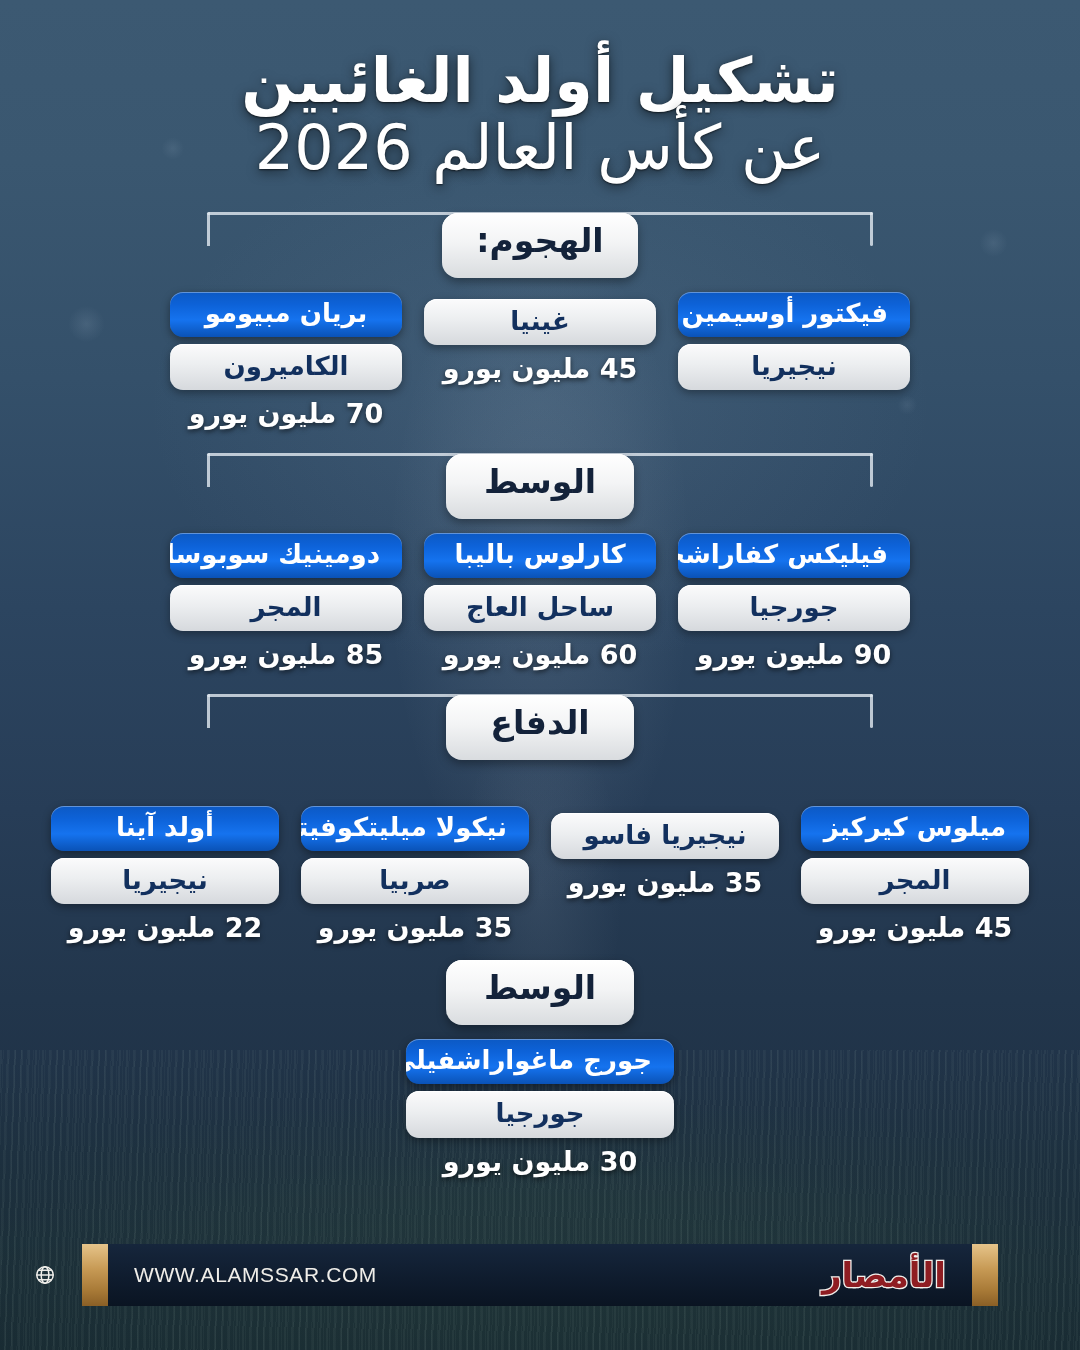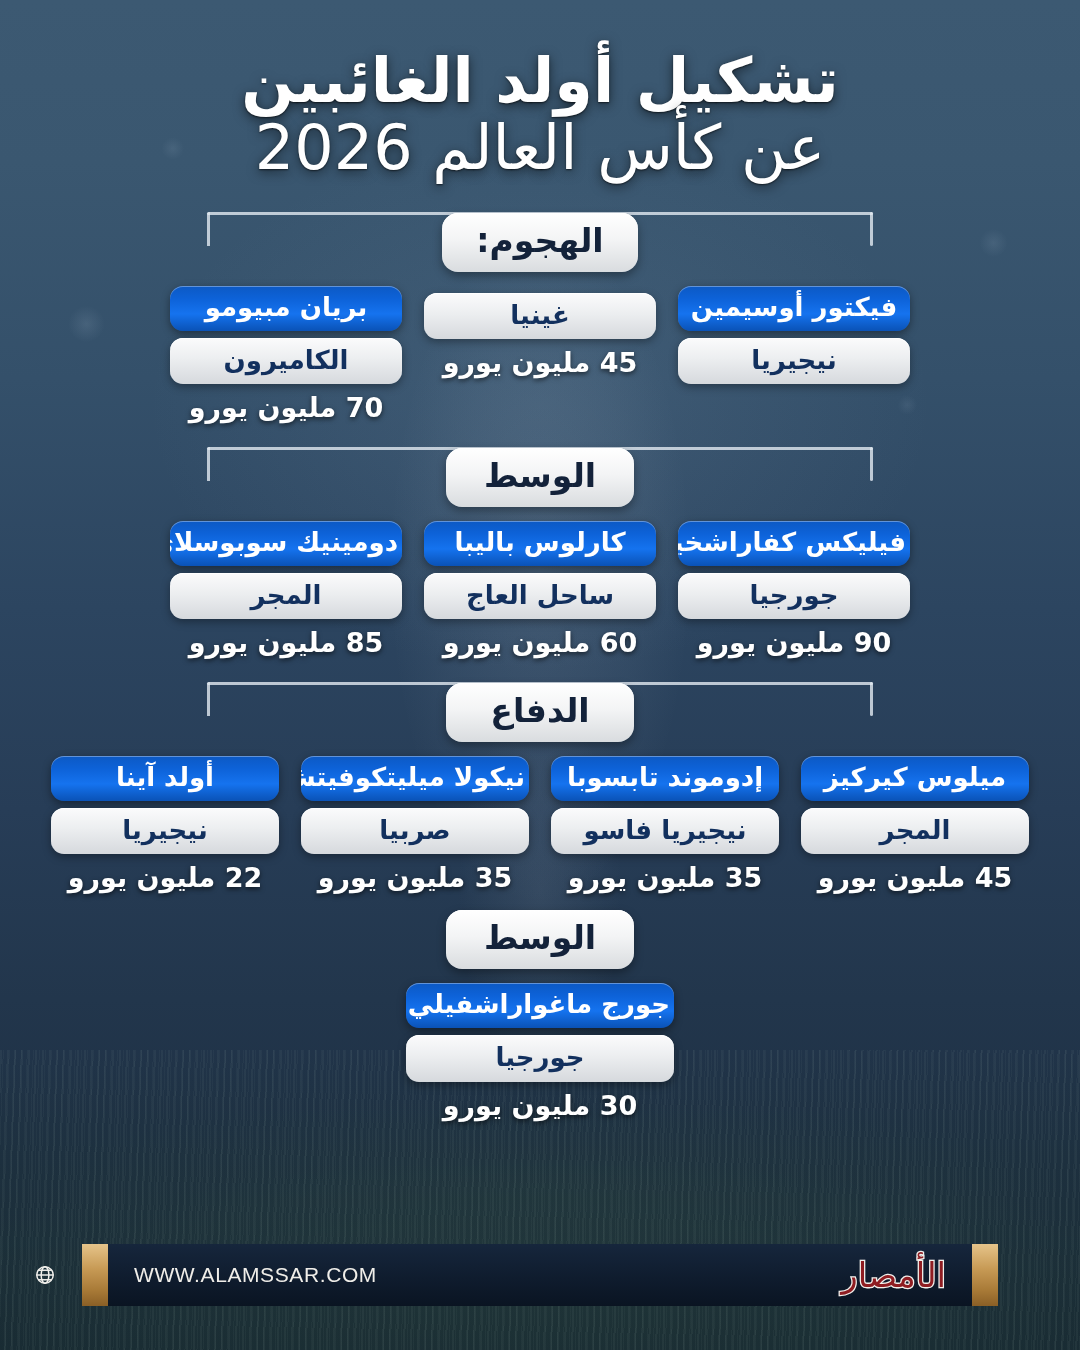--- a/index.html
+++ b/index.html
@@ -94,46 +94,46 @@
   .bracket .bar::after{ right:0; }
 
   .section-head{
     position:relative;
     display:flex; justify-content:center;
     z-index:3;
   }
   .pill-head{
     display:inline-block;
     min-width:188px;
-    padding:9px 34px 12px;
+    padding:9px 34px 18px;
     border-radius:16px;
     background:linear-gradient(180deg,#ffffff 0%,#f3f4f5 45%,#d9dcdf 100%);
     color:#13223a;
     font-size:33px;
     font-weight:bold;
     line-height:1.15;
     text-align:center;
     box-shadow:0 4px 10px rgba(0,0,0,.35), inset 0 1px 0 #fff;
   }
 
   .row{
     display:flex;
     justify-content:center;
     gap:22px;
     padding:14px 26px 0;
   }
   .row.row-3 .card{ width:232px; }
-  .row.row-4 .card{ width:228px; }
+  .row.row-4 .card{ width:228px;margin-top:32px; }
   .row.row-1 .card{ width:268px; }
 
   .card{ display:flex; flex-direction:column; align-items:stretch; }
 
   .name-pill{
     border-radius:13px;
-    padding:7px 4px 9px;
+    padding:7px 22px 9px;
     background:linear-gradient(180deg,#0c59c4 0%,#0d62d8 28%,#1573ef 62%,#0a52b6 100%);
     color:#ffffff;
     font-size:26px;
     font-weight:bold;
     line-height:1.12;
     text-align:center;
     white-space:nowrap;
     overflow:hidden;
     box-shadow:0 3px 8px rgba(0,0,0,.4), inset 0 1px 0 rgba(255,255,255,.35);
   }
@@ -186,21 +186,21 @@
     display:flex; align-items:center; justify-content:space-between;
     padding:0 26px;
   }
   .logo{
     display:flex; align-items:center; gap:2px;
     direction:rtl;
   }
   .logo-text{
     position:relative;
     font-size:34px;
-    font-weight:normal;
+    font-weight:bold;
     color:#8f1d22;
     line-height:1;
     letter-spacing:-1px;
     -webkit-text-stroke:2.5px #f2f0ec;
     paint-order:stroke fill;
   }
   .logo-globe{
     position:absolute;
     left:34px; top:50%;
     transform:translateY(-50%);
@@ -285,21 +285,20 @@
     <div class="section-head">
       <div class="pill-head">الدفاع</div>
     </div>
     <div class="row row-4">
       <div class="card">
         <div class="name-pill">ميلوس كيركيز</div>
         <div class="country-pill">المجر</div>
         <div class="value">45 مليون يورو</div>
       </div>
       <div class="card">
-        <div class="name-pill">إدوموند تابسوبا</div>
         <div class="country-pill">نيجيريا فاسو</div>
         <div class="value">35 مليون يورو</div>
       </div>
       <div class="card">
         <div class="name-pill">نيكولا ميليتكوفيتش</div>
         <div class="country-pill">صربيا</div>
         <div class="value">35 مليون يورو</div>
       </div>
       <div class="card">
         <div class="name-pill">أولد آينا</div>

